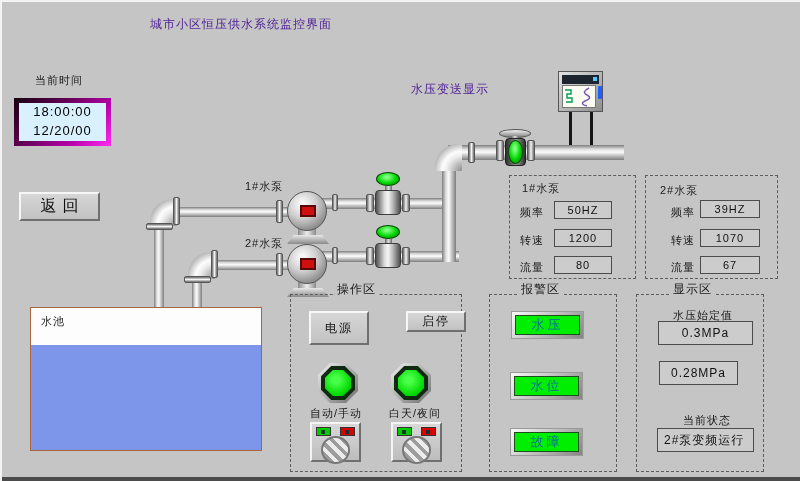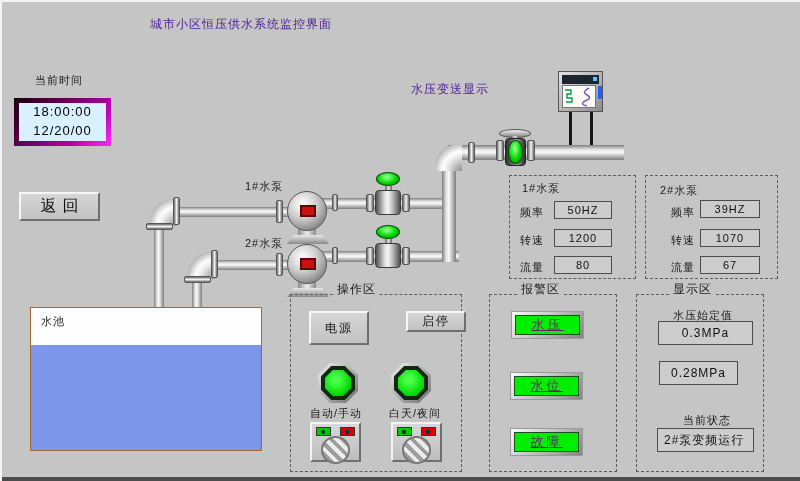--- a/index.html
+++ b/index.html
@@ -87,21 +87,21 @@
   .sw-knob {
     border-radius:50%; border:2px solid #787878;
     background:repeating-linear-gradient(45deg,#ececec 0 4px,#9d9d9d 4px 8px);
   }
 
   
   .ind-frame { background:linear-gradient(135deg,#fafafa,#848484); padding:3px; border:1px solid #9a9a9a; }
   .ind-green {
     width:100%; height:100%; background:#00ee00; border:1px solid #1d4d1d;
     display:flex; align-items:center; justify-content:center;
-    font-size:13px; color:#701a75; letter-spacing:3px;text-decoration:underline;
+    font-size:13px; color:#0369a1; letter-spacing:3px;
   }
 
   
   .clock-frame { background:linear-gradient(135deg,#17000f 0%,#5e0050 35%,#b400a8 70%,#ff2bf2 100%); }
   .clock-inner {
     position:absolute; left:5px; top:5px; right:5px; bottom:5px; background:#d9f0fe;
     display:flex; flex-direction:column; align-items:center; justify-content:center;
     font-size:13px; color:#000; line-height:1.45; letter-spacing:1px;
   }
 

